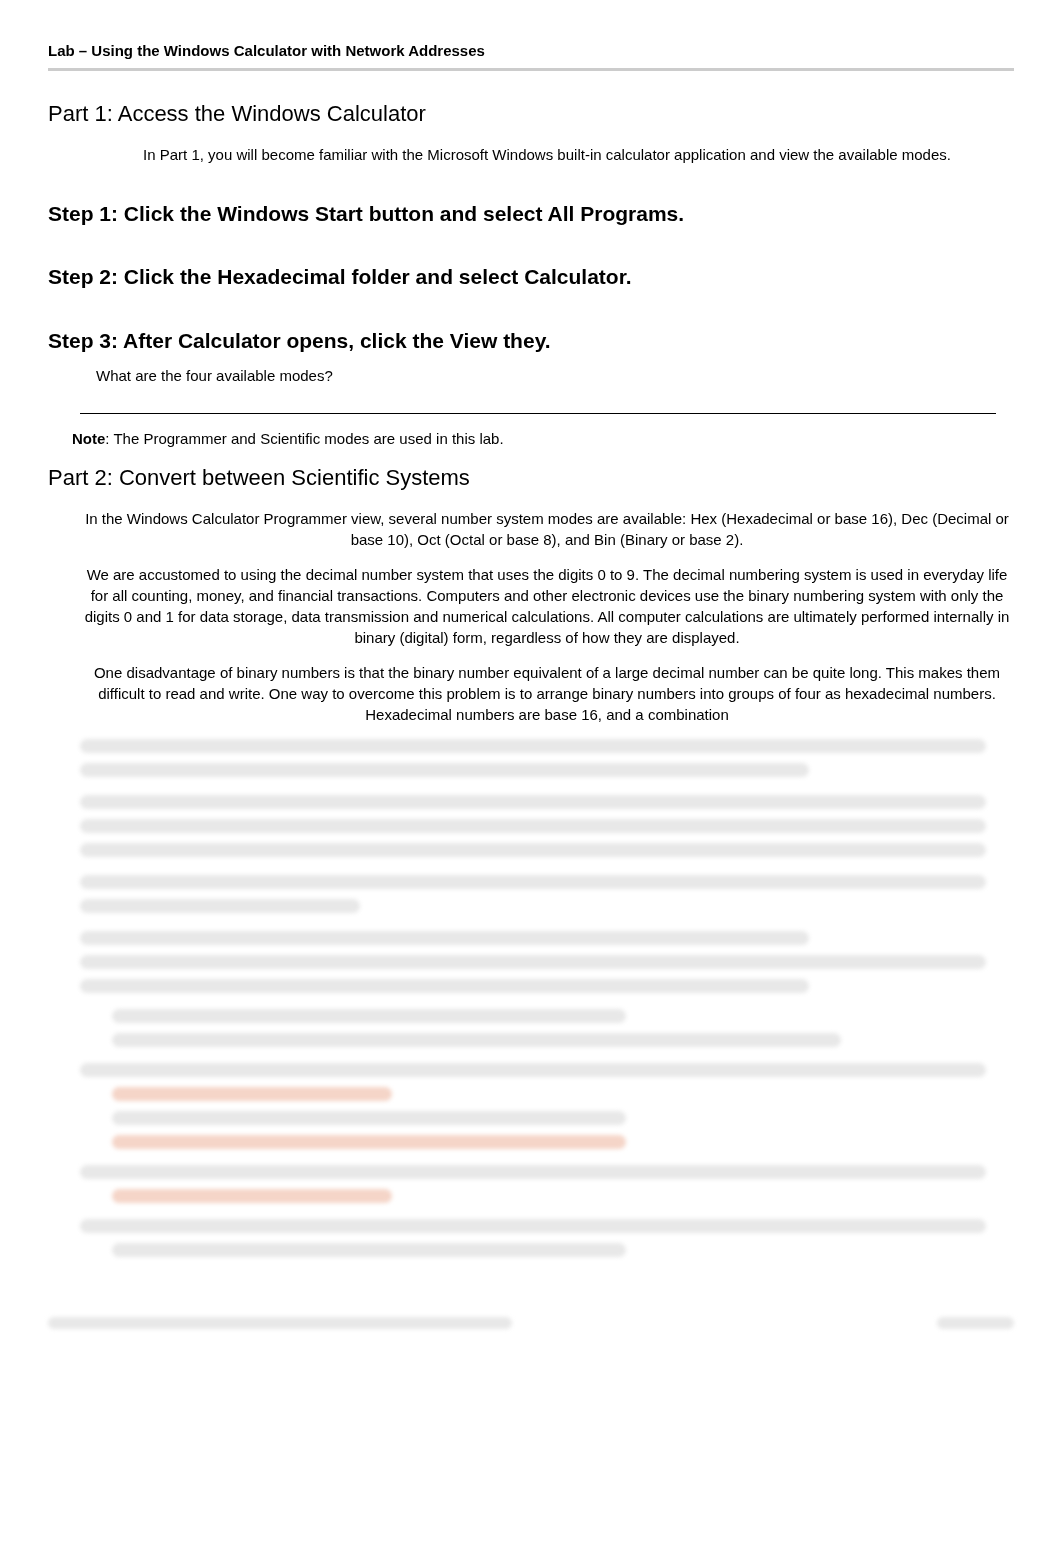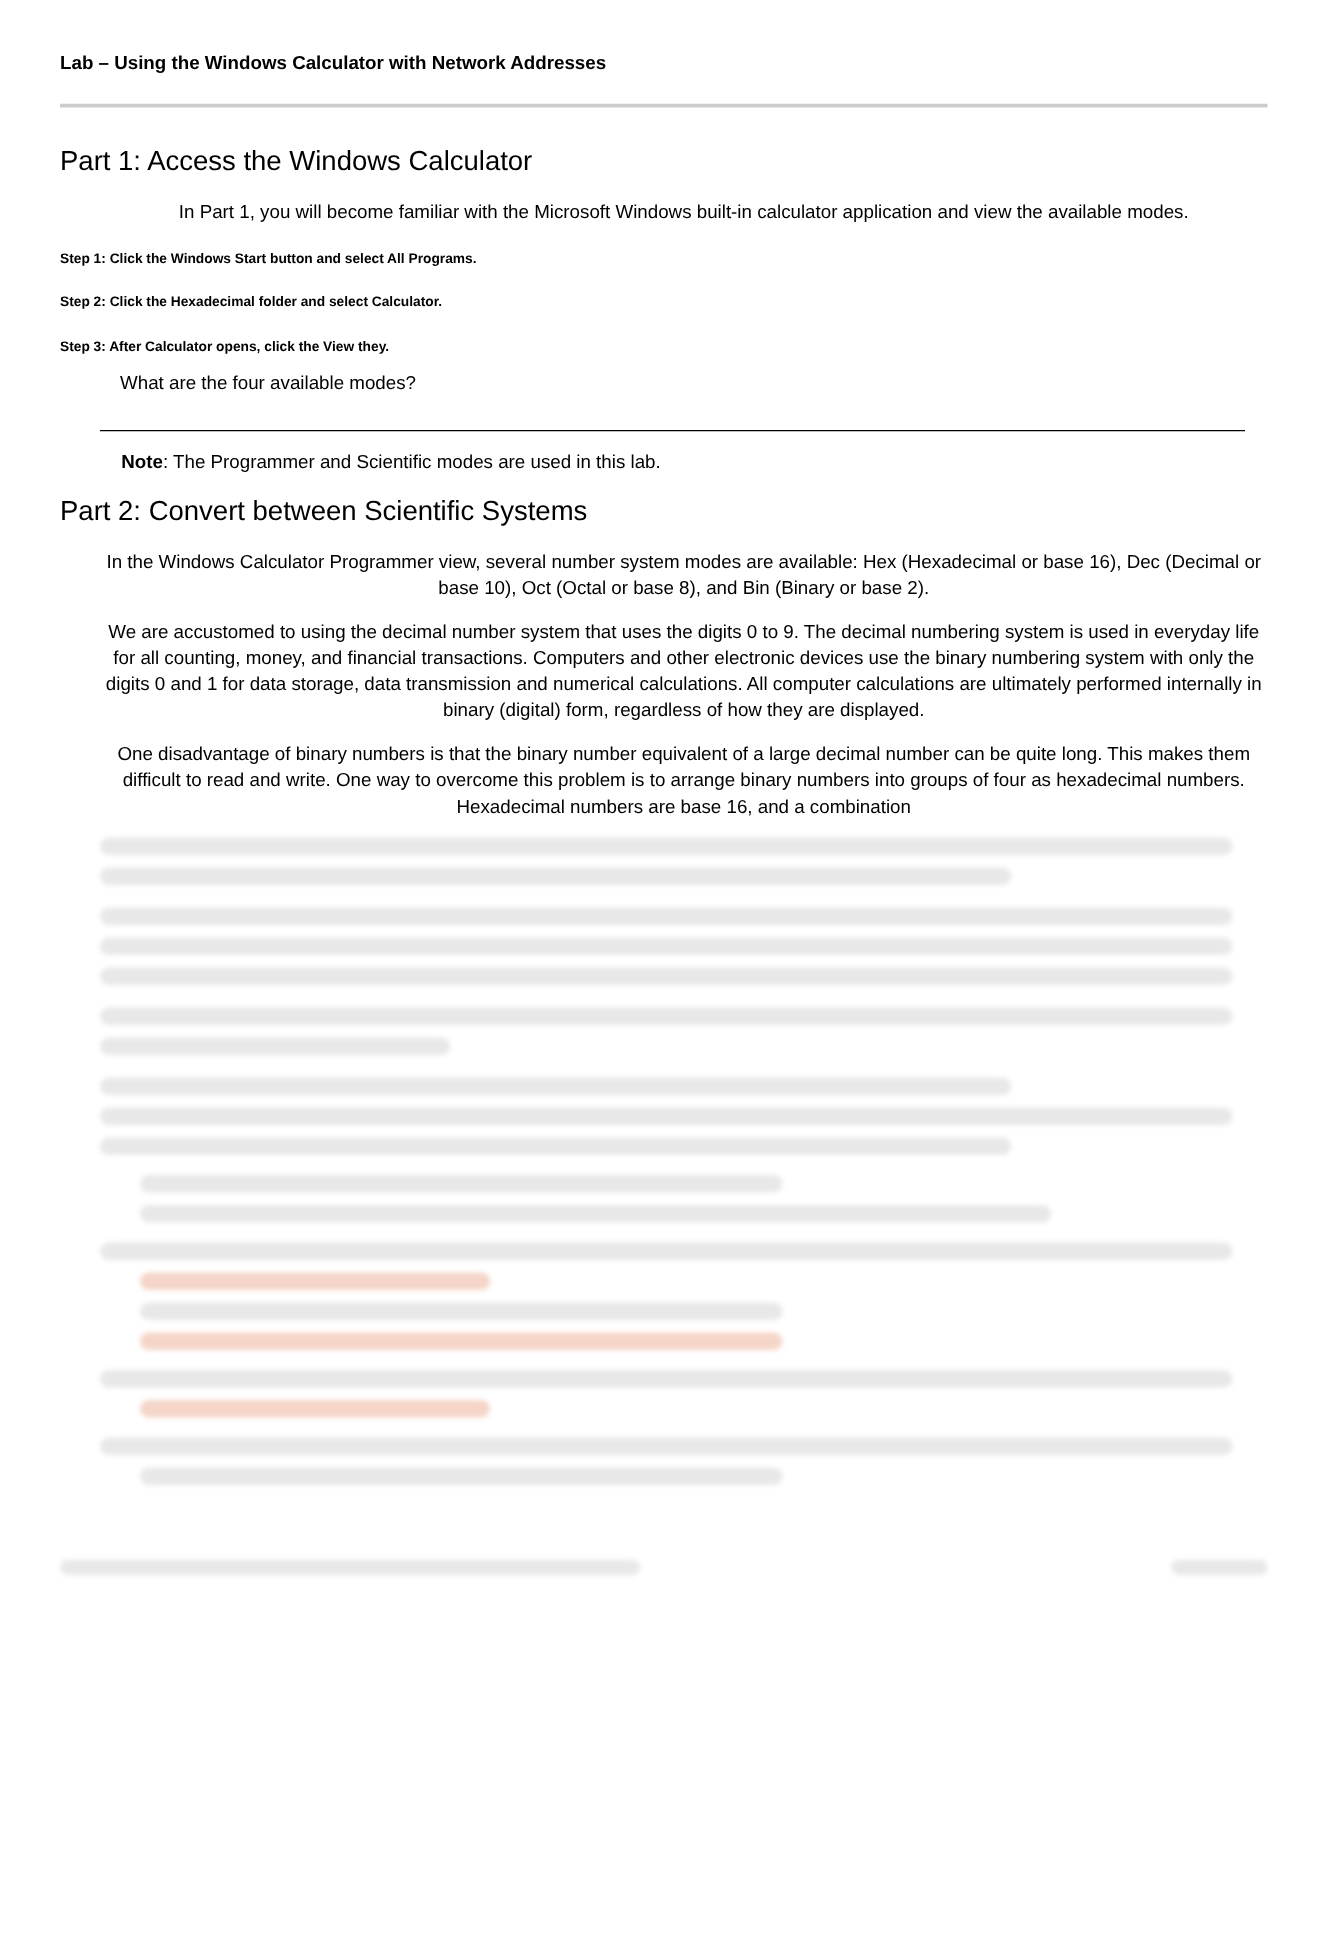--- a/index.html
+++ b/index.html
@@ -11,21 +11,21 @@
       font-family: Arial, Helvetica, sans-serif;
       background: #ffffff;
       width: 1062px;
       padding: 40px 48px;
       color: #000;
       line-height: 1.4;
     }
     .header-title {
       font-size: 15px;
       font-weight: bold;
-      margin-bottom: 22px;
+      margin-bottom: 7px;
     }
     .header-rule {
       border: none;
       border-top: 3px solid #cccccc;
       margin-bottom: 28px;
     }
     .part-heading {
       font-size: 22px;
       font-weight: normal;
       margin-bottom: 14px;
@@ -33,40 +33,40 @@
     }
     .indent {
       margin-left: 32px;
     }
     .body-text {
       font-size: 15px;
       margin-bottom: 14px;
       text-align: center;
     }
     .step-heading {
-      font-size: 11px;
+      font-size: 21px;
       font-weight: bold;
-      margin-top: 20px;
+      margin-top: 34px;
       margin-bottom: 10px;
     }
     .question {
       font-size: 15px;
       margin-left: 48px;
       margin-bottom: 10px;
     }
     .answer-line {
       border-bottom: 1px solid #000;
       margin-left: 32px;
       margin-right: 18px;
       height: 18px;
       margin-bottom: 14px;
     }
     .note {
       font-size: 15px;
-      margin-left: 49px;
+      margin-left: 24px;
       margin-bottom: 14px;
     }
     .bold {
       font-weight: bold;
     }
     
     .blurred-block {
       margin-top: 6px;
     }
     .blur-line {

